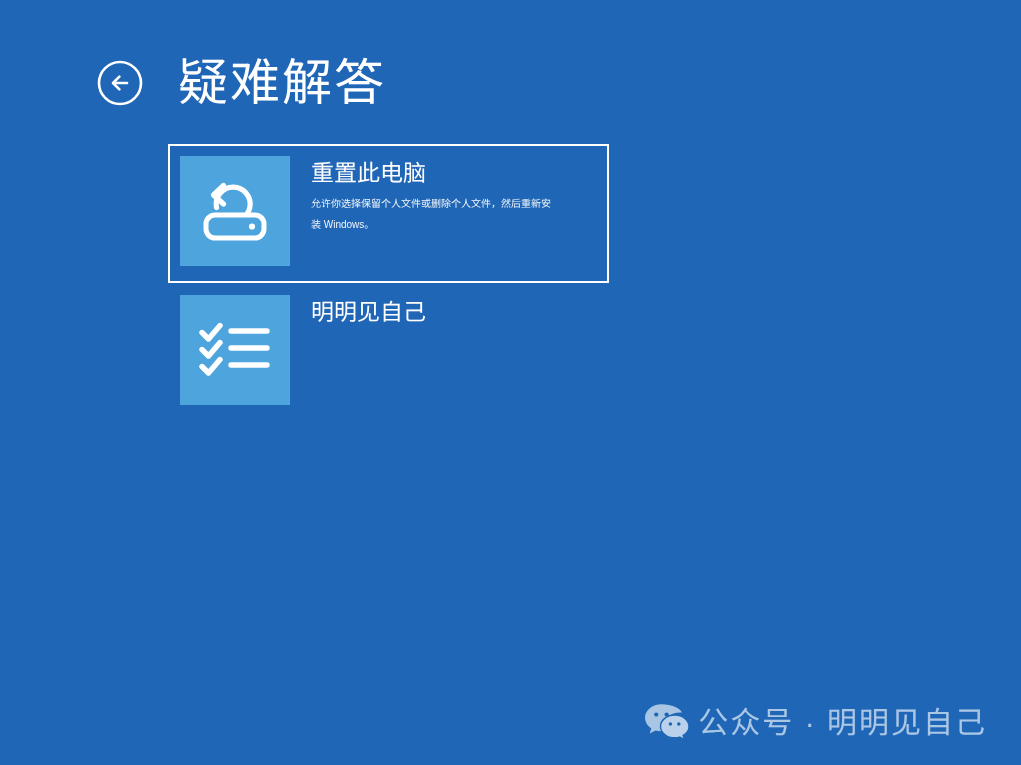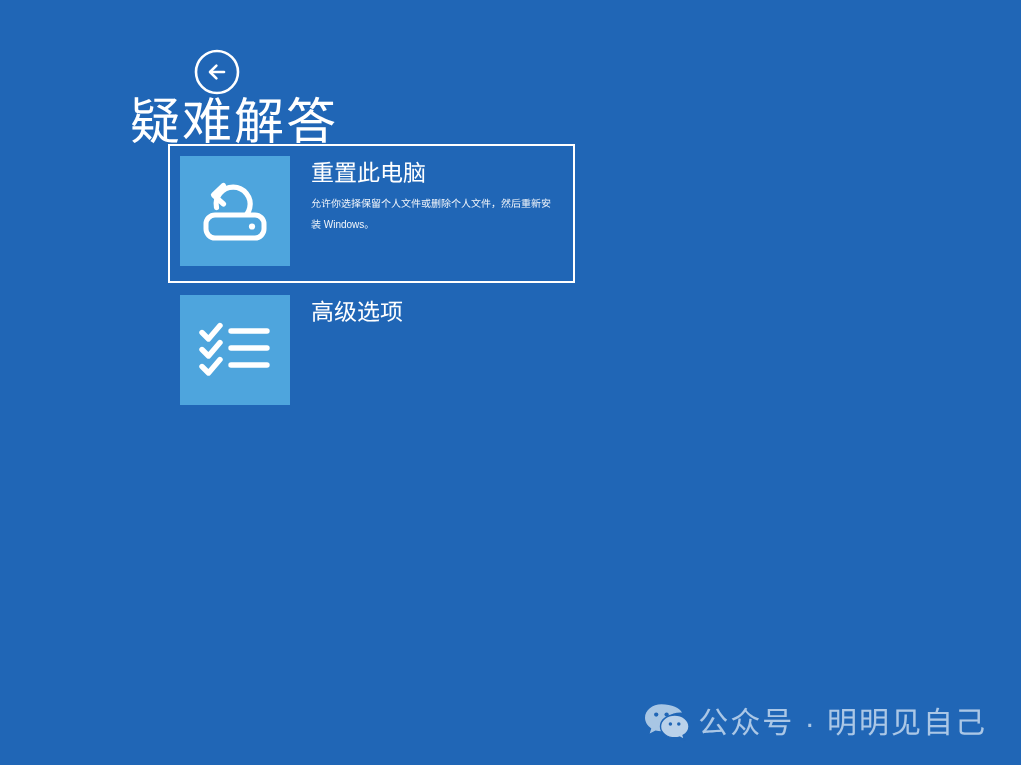--- a/index.html
+++ b/index.html
@@ -17,21 +17,20 @@
   }
 
   
   .header {
     position:absolute;
     left:96px;
     top:48px;
     display:flex;
     align-items:center;
     height:70px;
-    flex-direction:column;
   }
   .back-button {
     width:48px; height:48px;
     flex:0 0 48px;
     display:flex; align-items:center; justify-content:center;
     cursor:pointer;
   }
   .back-button svg { display:block; }
   .page-title {
     margin-left:34px;
@@ -47,21 +46,21 @@
   .tiles {
     position:absolute;
     left:168px;
     top:144px;
     width:620px;
   }
   .tile {
     position:relative;
     display:flex;
     align-items:flex-start;
-    width:407px;
+    width:441px;
     height:139px;
     border:2px solid transparent;
     padding:10px;
     cursor:pointer;
   }
   .tile.selected {
     border-color:#ffffff;
   }
   .tile-icon {
     flex:0 0 110px;
@@ -160,21 +159,21 @@
           </g>
           <g fill="none" stroke="#ffffff" stroke-width="5.4" stroke-linecap="round">
             <path d="M32 11 H68"></path>
             <path d="M32 28 H68"></path>
             <path d="M32 45 H68"></path>
           </g>
         </svg>
       </span>
     </div>
     <div class="tile-body">
-      <div class="tile-heading">高级选项</div>
+      <div class="tile-heading">明明见自己</div>
       <div class="tile-desc"></div>
     </div>
   </div>
 
 </div>
 
 <div class="watermark">
   <span class="wechat-icon">
     <svg width="46" height="40" viewBox="0 0 46 40" aria-hidden="true">
 

